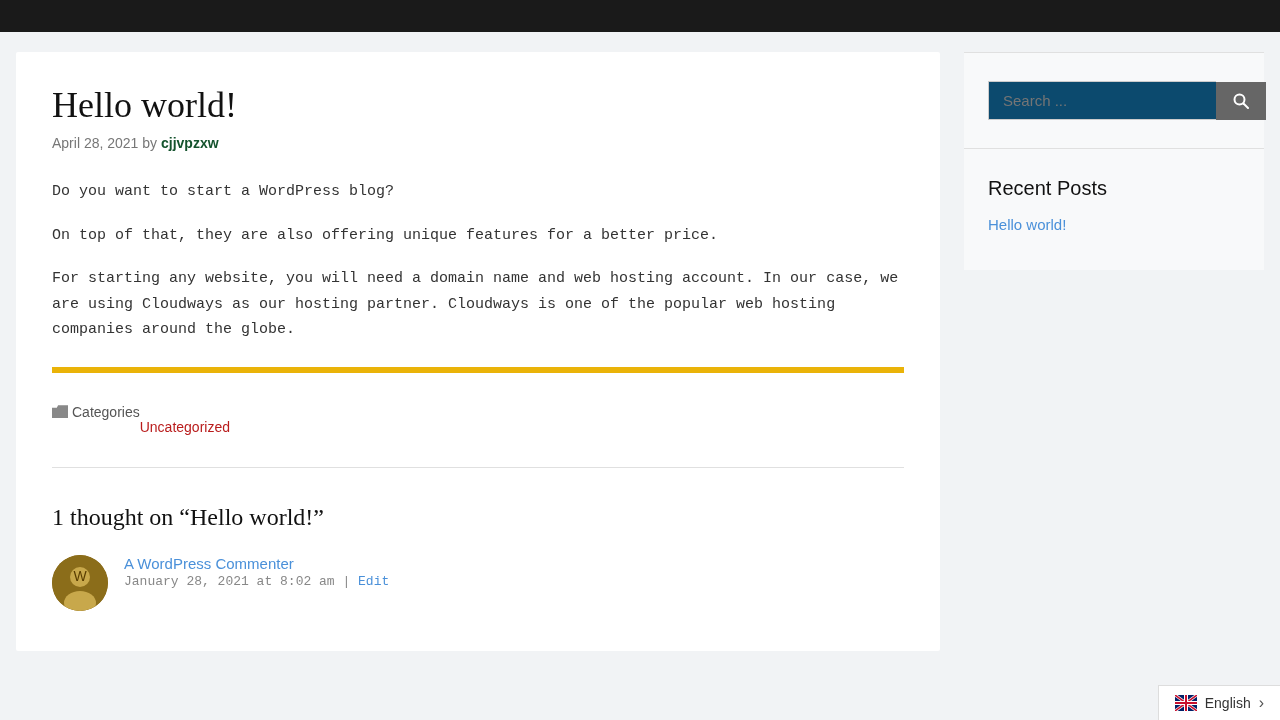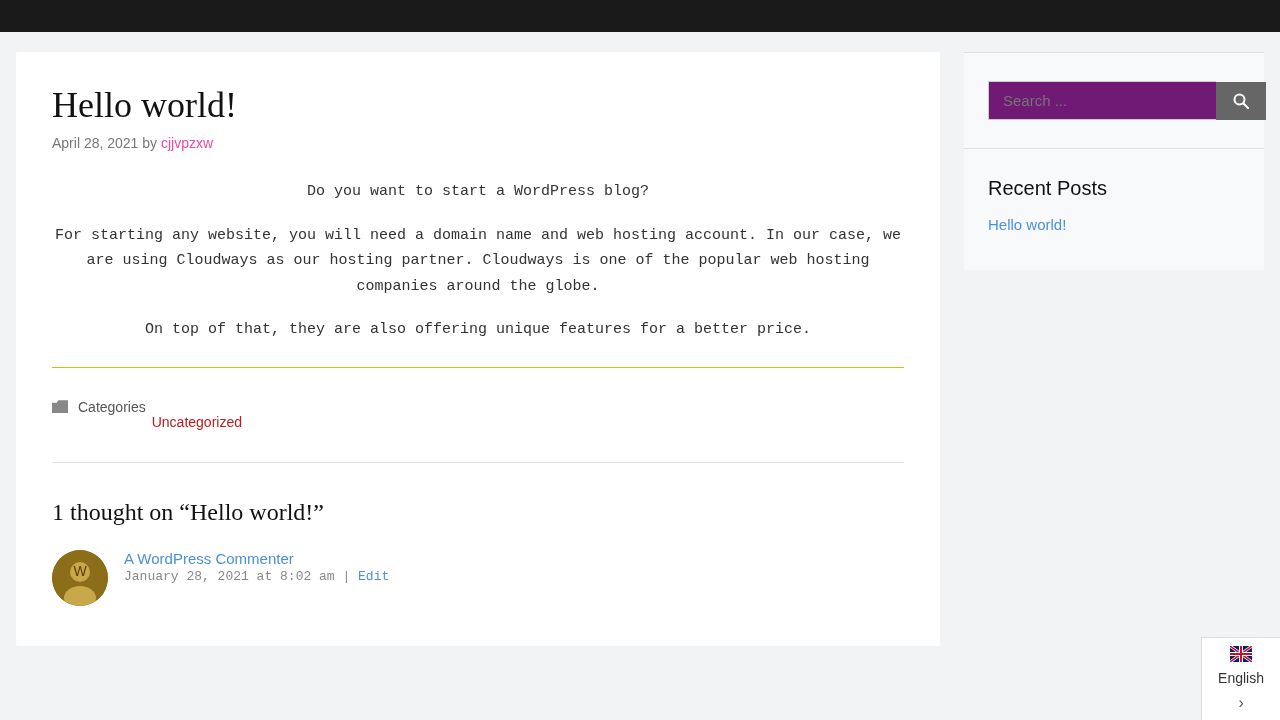--- a/index.html
+++ b/index.html
@@ -36,41 +36,41 @@
       margin-bottom: 8px;
       line-height: 1.2;
     }
     .post-meta {
       font-size: 14px;
       color: #777;
       font-family: Arial, sans-serif;
       margin-bottom: 28px;
     }
     .post-meta a {
-      color: #ec4899;
-      text-decoration: none;
+      color: #14532d;
+      text-decoration: none;
+      font-weight: bold;
     }
     .post-body p {
       font-family: 'Courier New', Courier, monospace;
       font-size: 15px;
       color: #333;
       line-height: 1.7;
       margin-bottom: 18px;
-      text-align: center;
     }
     .post-footer {
-      border-top: 1px solid #eab308;
+      border-top: 6px solid #eab308;
       margin-top: 24px;
       padding-top: 16px;
       font-family: Arial, sans-serif;
       font-size: 14px;
       color: #555;
       display: flex;
       align-items: center;
-      gap: 6px;
+      gap: 0;
     }
     .post-footer a {
       color: #b91c1c;
       text-decoration: none;
       margin-top: 30px;
     }
     .folder-icon {
       display: inline-block;
       width: 16px;
       height: 13px;
@@ -155,21 +155,21 @@
       padding: 28px 24px;
     }
     .search-widget input {
       flex: 1;
       padding: 10px 14px;
       border: 1px solid #ccc;
       border-right: none;
       font-size: 15px;
       font-family: Arial, sans-serif;
       color: #999;
-      background: #701a75;
+      background: #0c4a6e;
       outline: none;
       border-radius: 0;
     }
     .search-widget button {
       padding: 10px 16px;
       background: #666;
       border: 1px solid #666;
       color: #fff;
       font-size: 15px;
       cursor: pointer;
@@ -213,21 +213,20 @@
       background: #fff;
       border-top: 1px solid #ddd;
       border-left: 1px solid #ddd;
       padding: 8px 16px;
       display: flex;
       align-items: center;
       gap: 8px;
       font-family: Arial, sans-serif;
       font-size: 14px;
       color: #333;
-      flex-direction: column;
     }
     .flag-icon {
       width: 22px;
       height: 16px;
       display: inline-block;
     }
     .lang-chevron {
       font-size: 16px;
       color: #555;
     }
@@ -244,22 +243,22 @@
     <h1 class="post-title">Hello world!</h1>
 
     <div class="post-meta">
       <span>April 28, 2021</span>
       <span> by </span>
       <a href="#">cjjvpzxw</a>
     </div>
 
     <div class="post-body">
       <p>Do you want to start a WordPress blog?</p>
+      <p>On top of that, they are also offering unique features for a better price.</p>
       <p>For starting any website, you will need a domain name and web hosting account. In our case, we are using Cloudways as our hosting partner. Cloudways is one of the popular web hosting companies around the globe.</p>
-      <p>On top of that, they are also offering unique features for a better price.</p>
     </div>
 
     <div class="post-footer">
       <span class="folder-icon"></span>
       <span>Categories</span>
       <a href="#">Uncategorized</a>
     </div>
 
     <hr class="section-divider">
 

